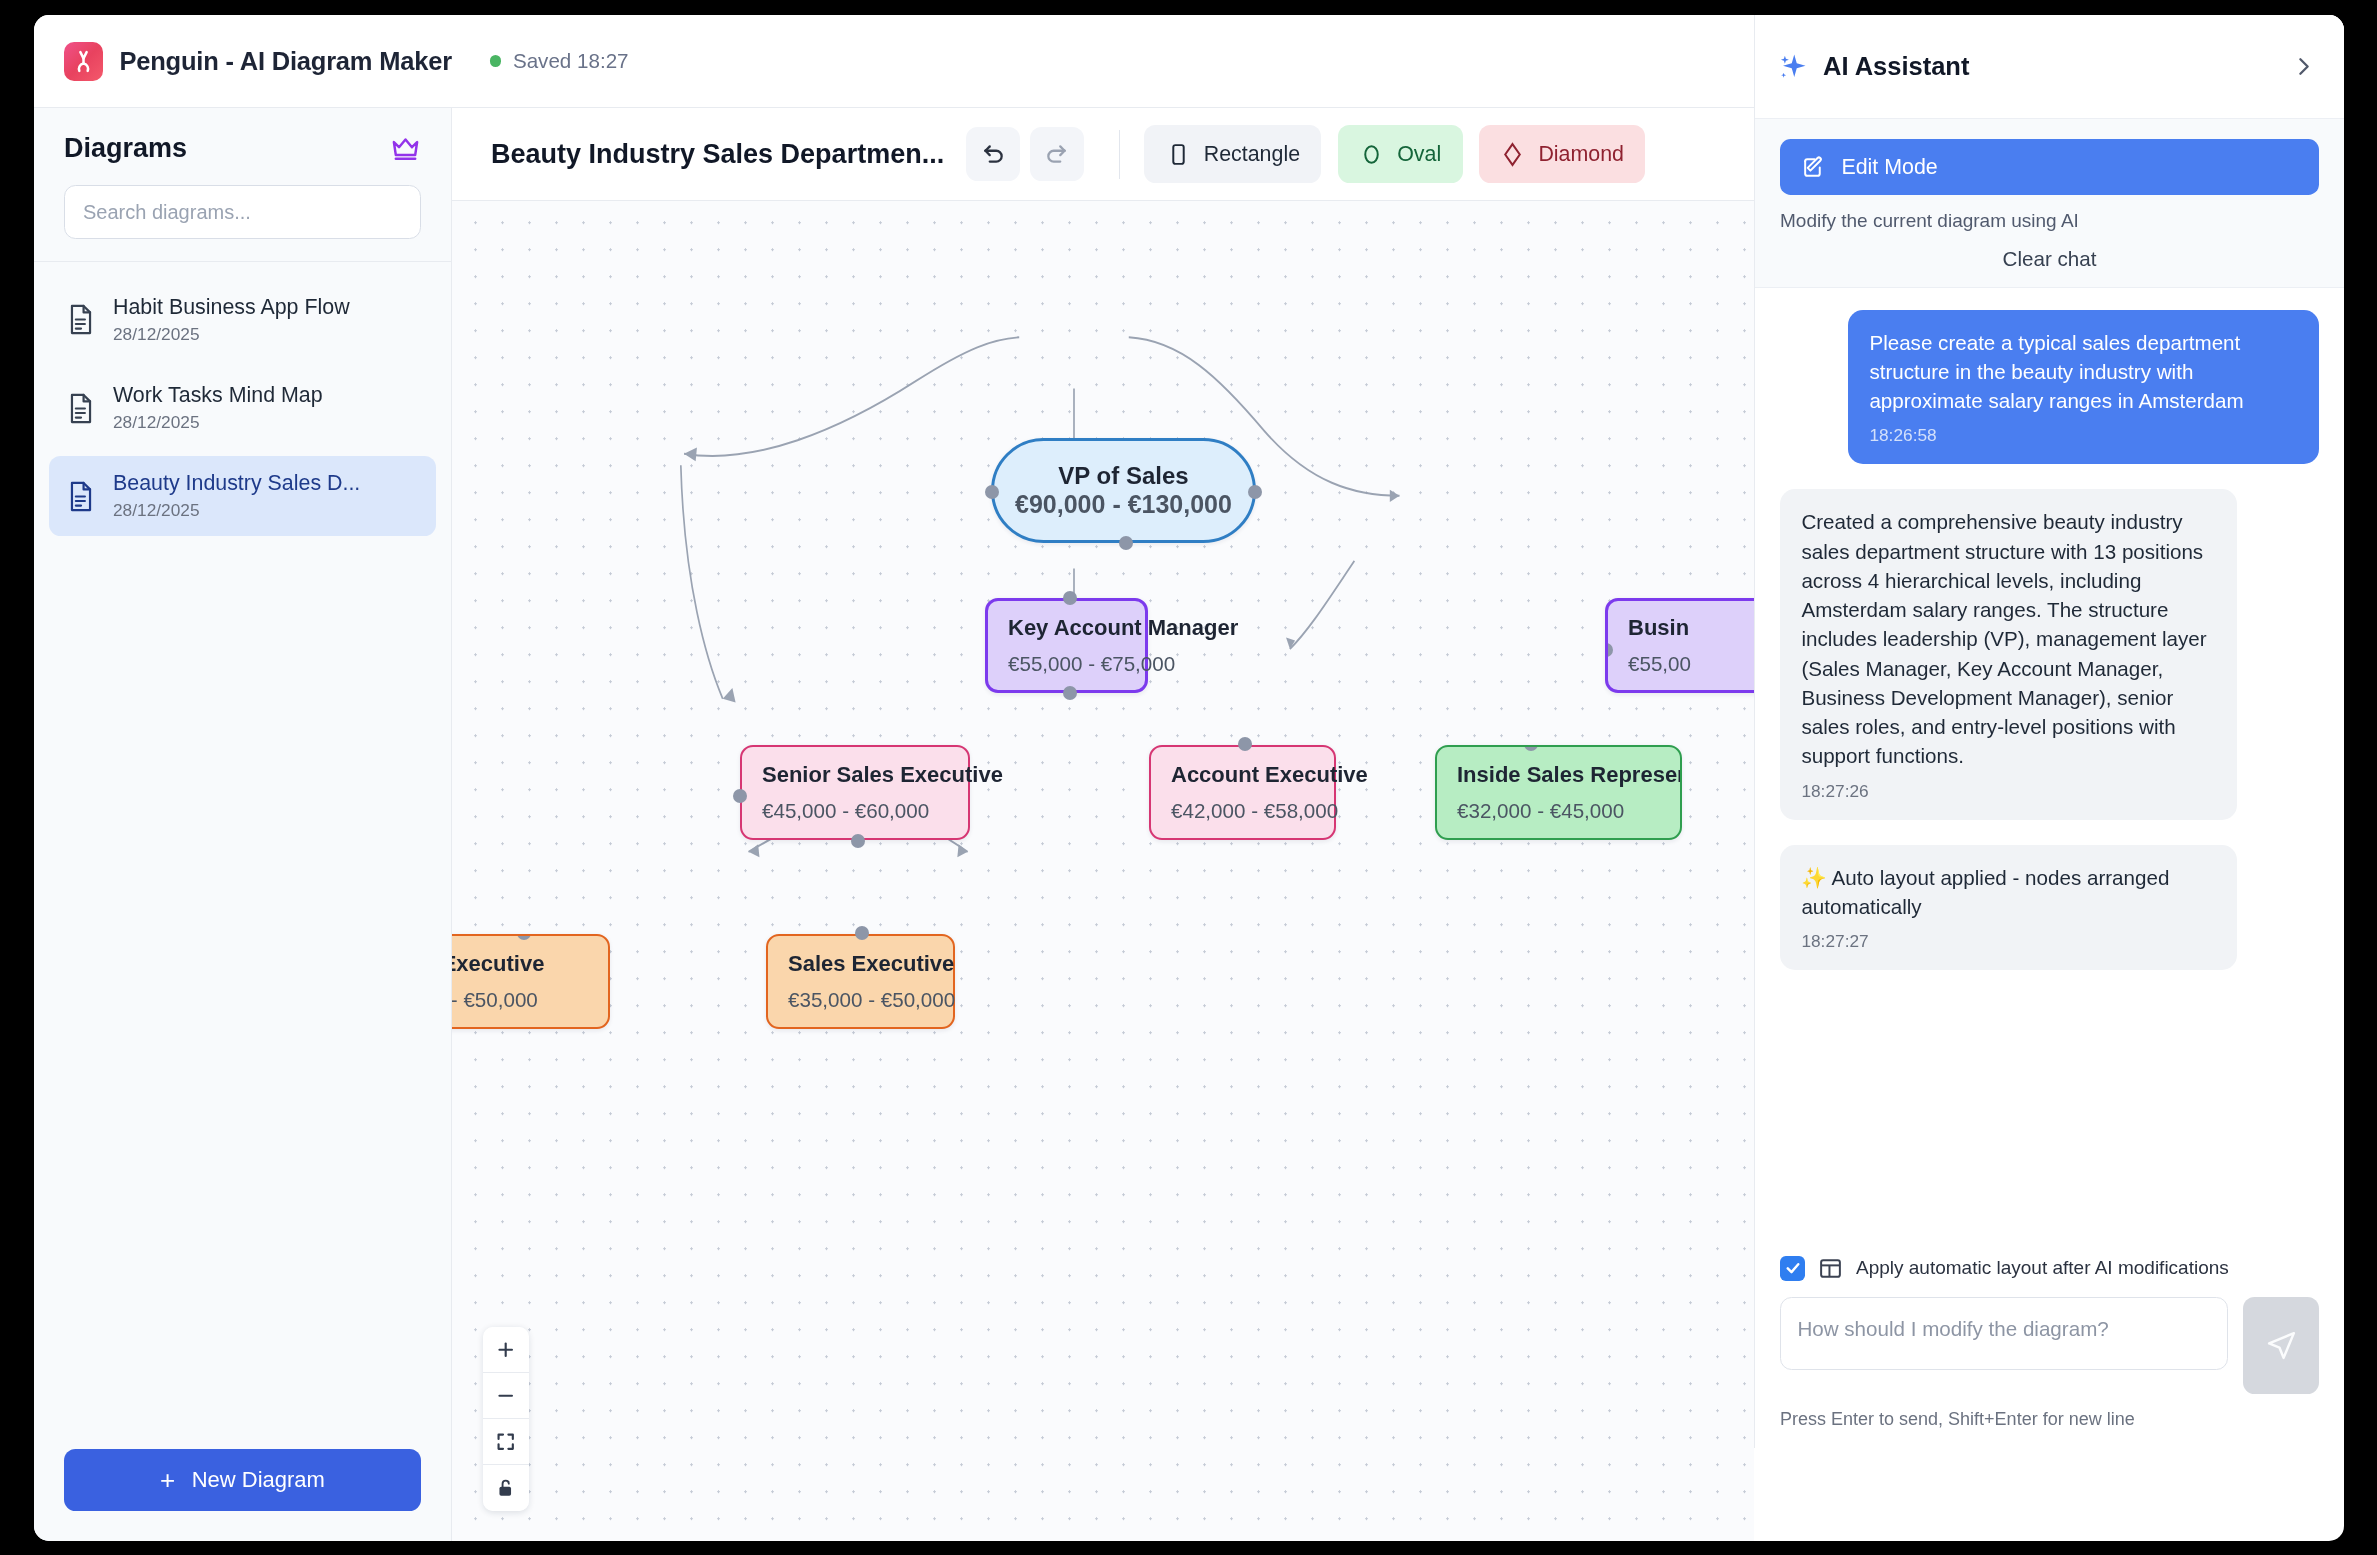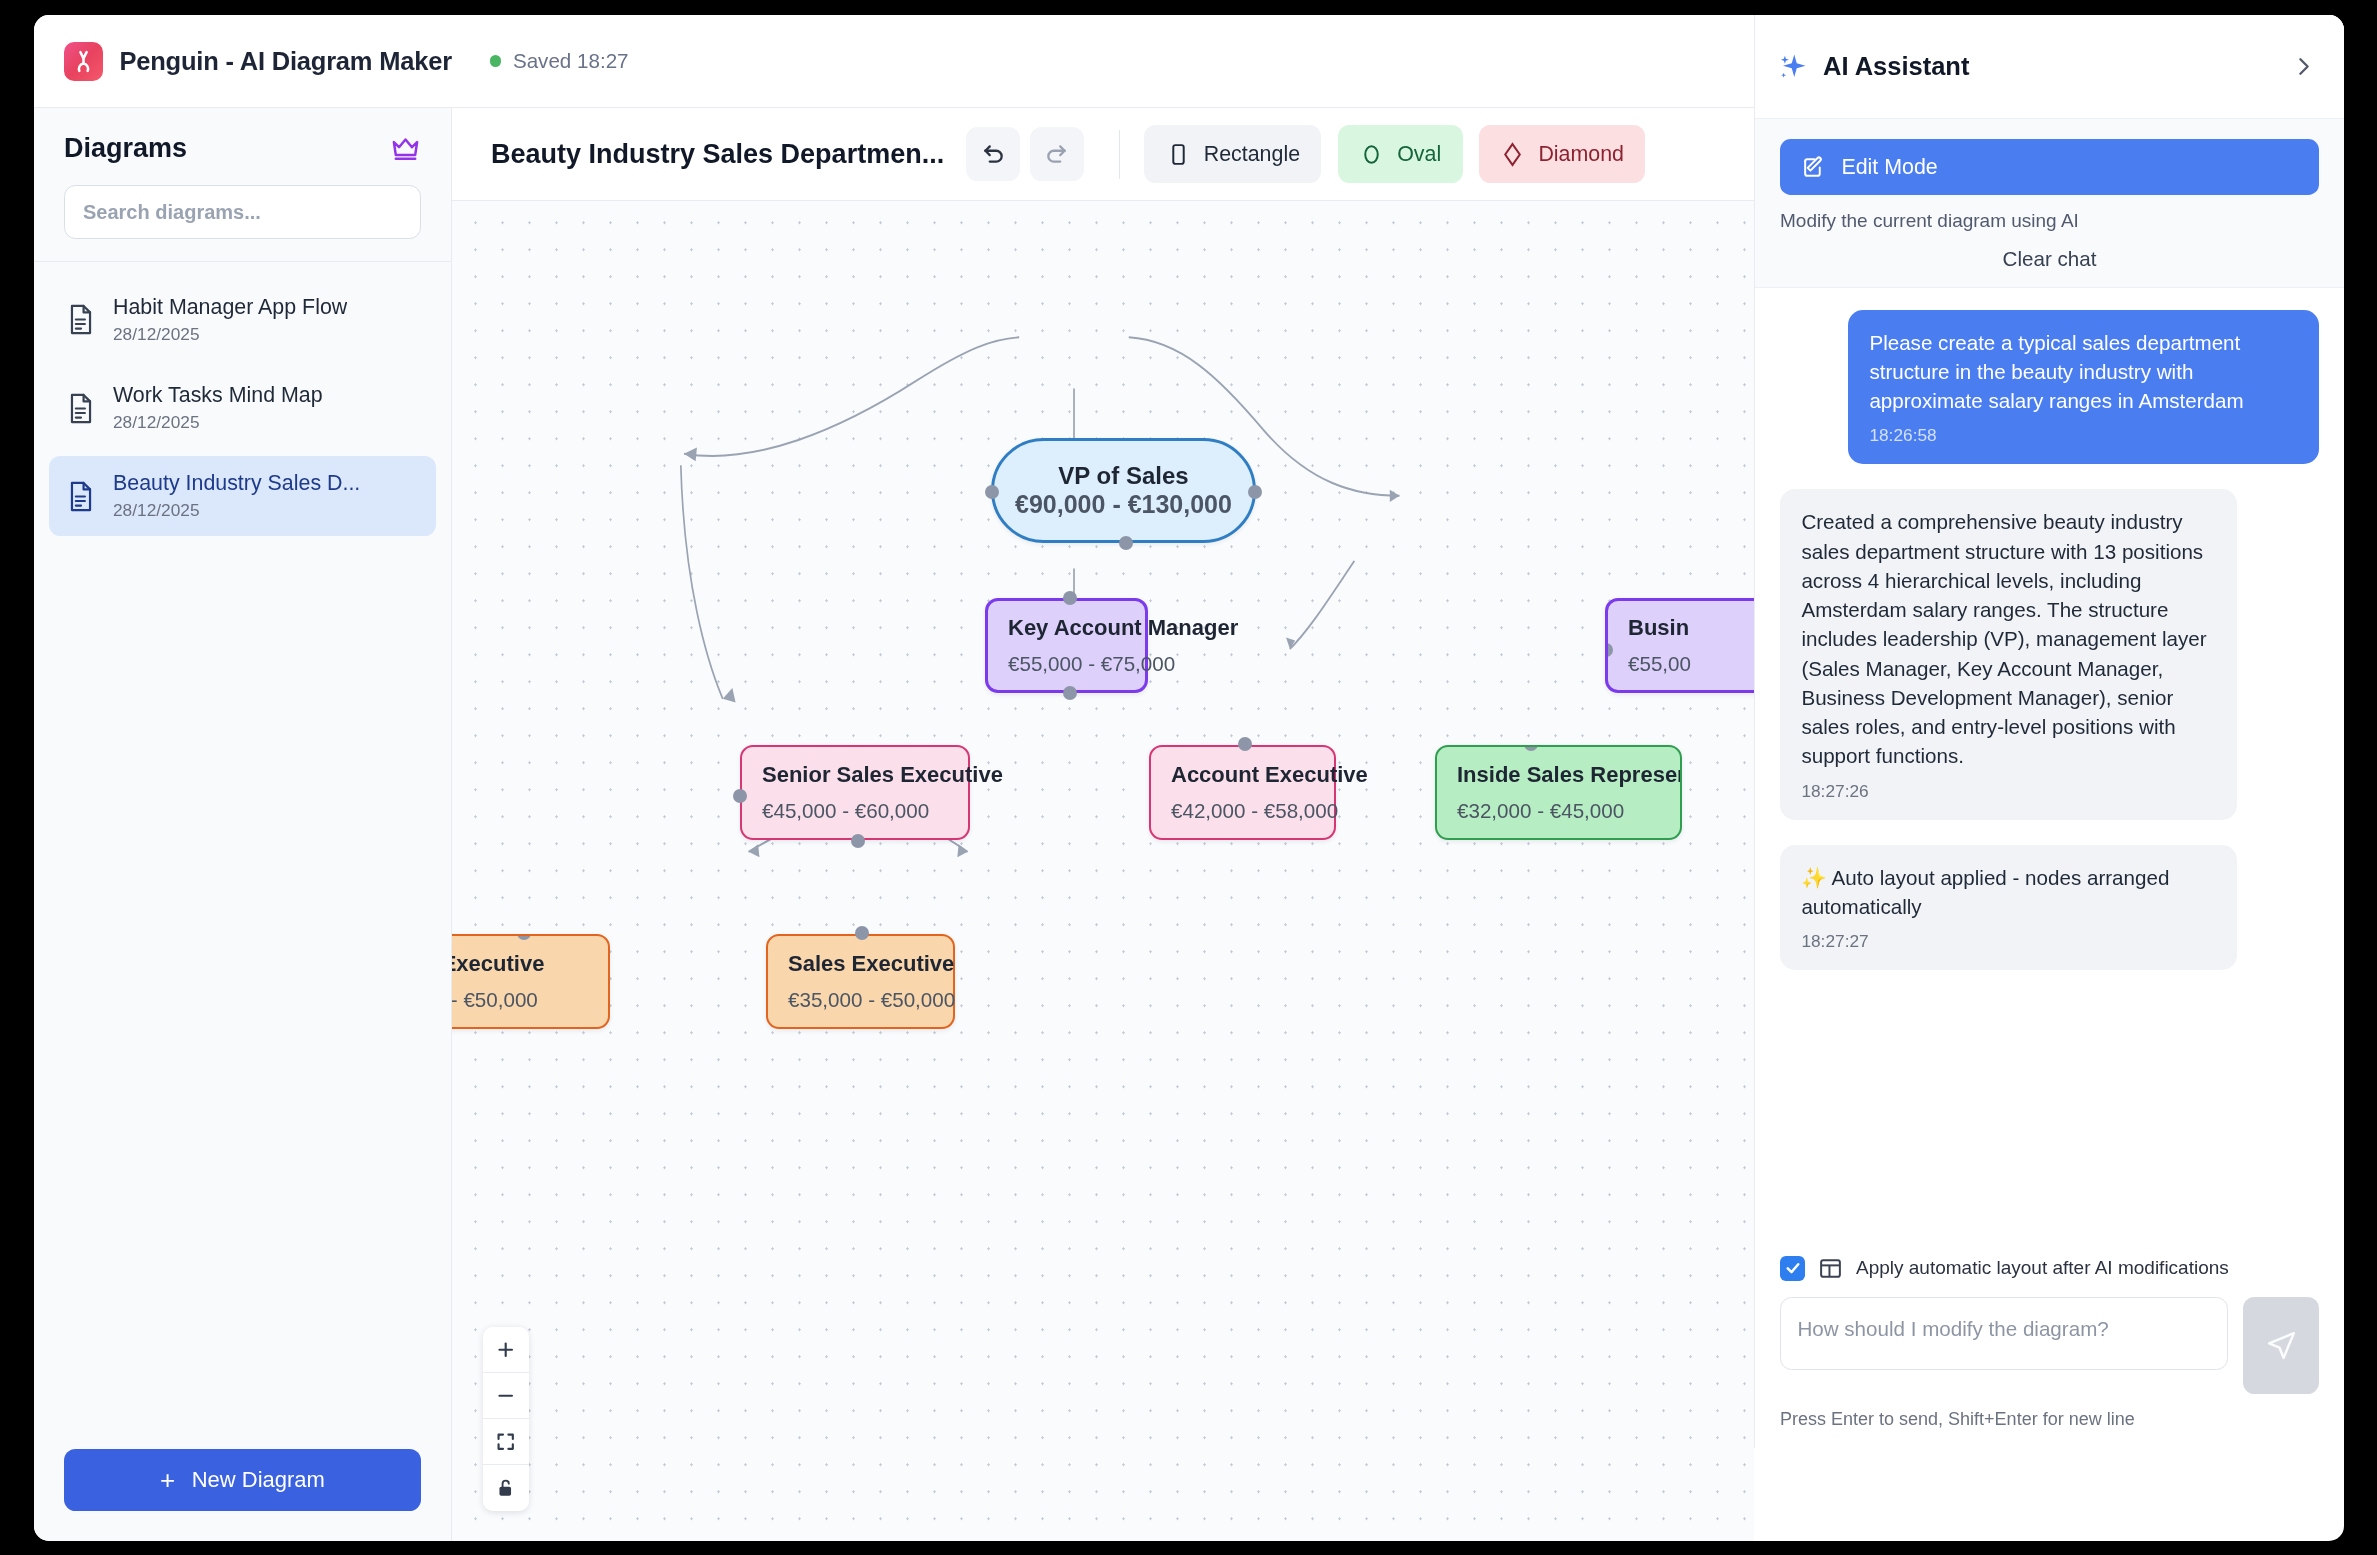--- a/index.html
+++ b/index.html
@@ -64,21 +64,20 @@
   .crown-icon { width: 31px; height: 31px; color: #9333ea; }
   .search-wrap { margin-top: 21.4px; }
   .search-input {
     width: 100%; height: 54px;
     border: 0.8px solid #d9dee7; border-radius: 11.5px;
     background: #ffffff;
     padding: 0 18px;
     font-size: 20px; color: #1f2937;
     font-family: "Liberation Sans", sans-serif;
     outline: none;
-    font-weight: bold;
   }
   .search-input::placeholder { color: #9aa3b2; }
 
   .diagram-list { flex: 1; padding: 18px 15px; overflow: hidden; }
   .diagram-item {
     display: flex; align-items: center; gap: 18px;
     padding: 15px 18px;
     border-radius: 11.5px;
     margin-bottom: 8.2px;
     cursor: pointer;
@@ -327,21 +326,21 @@
       <div class="diagram-list">
         <div class="diagram-item">
           <svg class="doc-icon" viewBox="0 0 20 24" fill="none" stroke="currentColor" stroke-width="1.7" stroke-linecap="round" stroke-linejoin="round">
             <path d="M3 1.5 H12 L17 6.5 V22.5 H3 Z"></path>
             <path d="M12 1.5 V6.5 H17"></path>
             <path d="M6 12 H13"></path>
               <path d="M6 15.5 H13"></path>
               <path d="M6 19 H10"></path>
           </svg>
           <div class="diagram-meta">
-            <div class="diagram-name">Habit Manager App Flow</div>
+            <div class="diagram-name">Habit Business App Flow</div>
             <div class="diagram-date">28/12/2025</div>
           </div>
         </div>
         <div class="diagram-item">
           <svg class="doc-icon" viewBox="0 0 20 24" fill="none" stroke="currentColor" stroke-width="1.7" stroke-linecap="round" stroke-linejoin="round">
             <path d="M3 1.5 H12 L17 6.5 V22.5 H3 Z"></path>
             <path d="M12 1.5 V6.5 H17"></path>
             <path d="M6 12 H13"></path>
               <path d="M6 15.5 H13"></path>
               <path d="M6 19 H10"></path>

